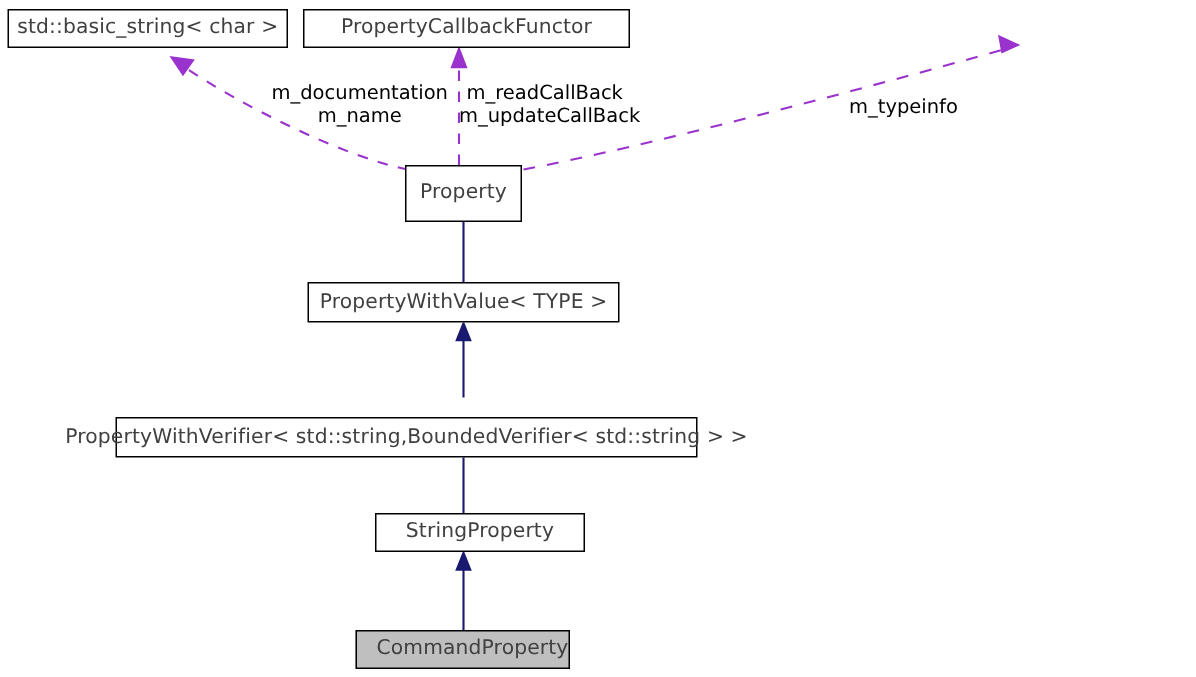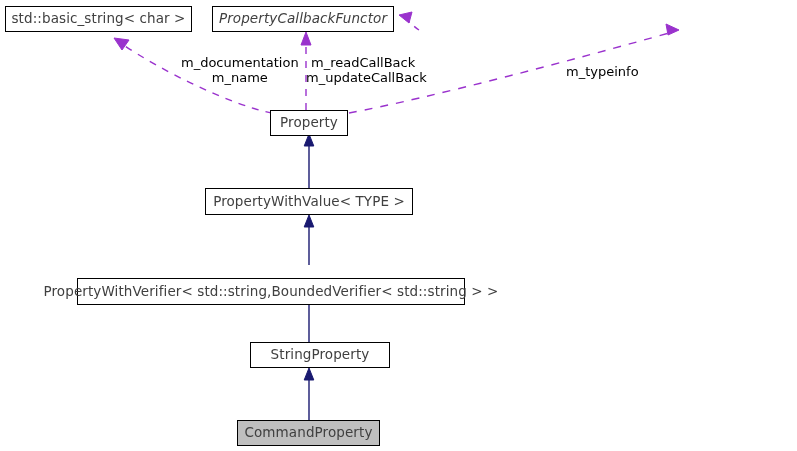--- a/index.html
+++ b/index.html
@@ -31,20 +31,21 @@
     display: flex;
     align-items: center;
     justify-content: center;
     font-size: 13.5px;
     line-height: 1;
     white-space: nowrap;
     letter-spacing: 0.1px;
   }
   .uml-node.highlight {
     background: #bfbfbf;
+    justify-content: flex-end;
   }
   .edge-label {
     position: absolute;
     font-size: 13px;
     color: #000000;
     white-space: nowrap;
     line-height: 15px;
   }
   .edge-label.center-align {
     text-align: center;
@@ -116,26 +117,26 @@
 
 
   <div class="edge-label" style="left:566px; top:64px;">
     <div>m_typeinfo</div>
   </div>
 
   <div class="uml-node" style="left:5px; top:6px; width:187px; height:26px;">
     <span>std::basic_string&lt; char &gt;</span>
   </div>
 
-  <div class="uml-node" style="left:212px; top:6px; width:182px; height:26px;font-style:italic;">
+  <div class="uml-node" style="left:202px; top:6px; width:218px; height:26px;">
     <span>PropertyCallbackFunctor</span>
   </div>
 
 
-  <div class="uml-node" style="left:270px; top:110px; width:78px; height:26px;">
+  <div class="uml-node" style="left:270px; top:110px; width:78px; height:38px;">
     <span>Property</span>
   </div>
 
   <div class="uml-node" style="left:205px; top:188px; width:208px; height:27px;">
     <span>PropertyWithValue&lt; TYPE &gt;</span>
   </div>
 
   <div class="uml-node" style="left:77px; top:278px; width:388px; height:27px;">
     <span>PropertyWithVerifier&lt; std::string,BoundedVerifier&lt; std::string &gt; &gt;</span>
   </div>

